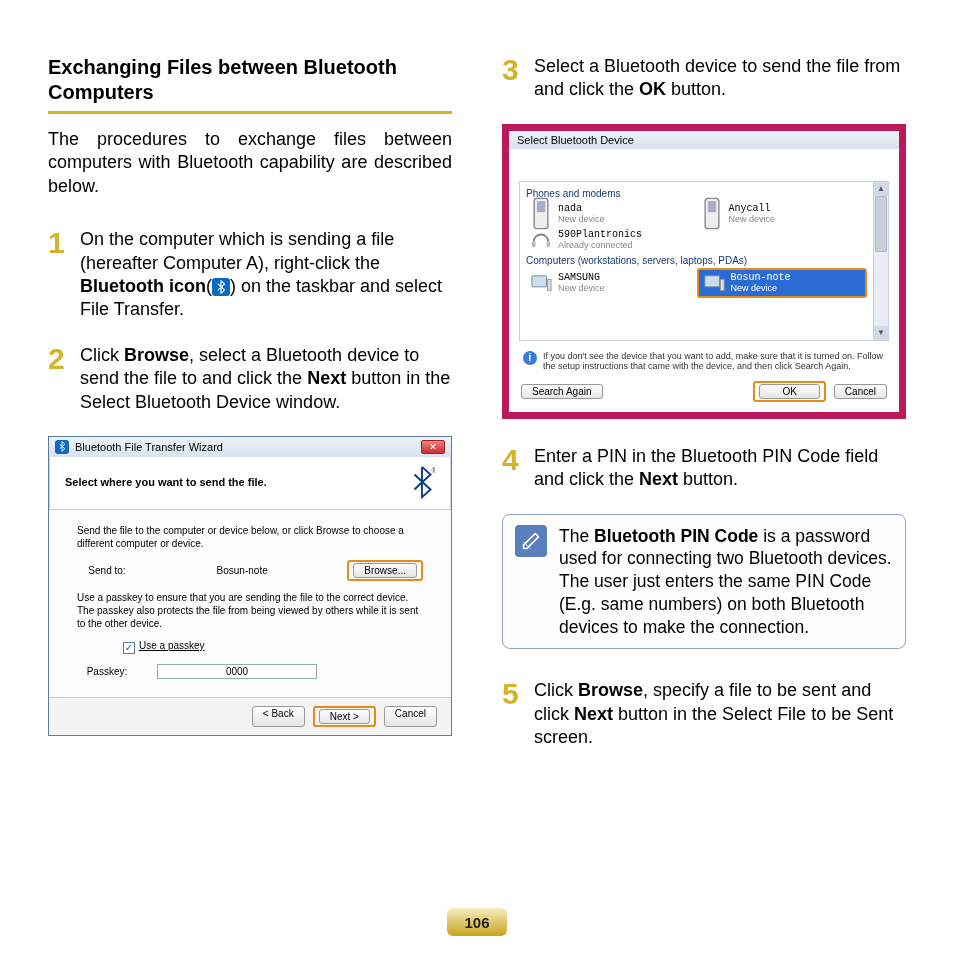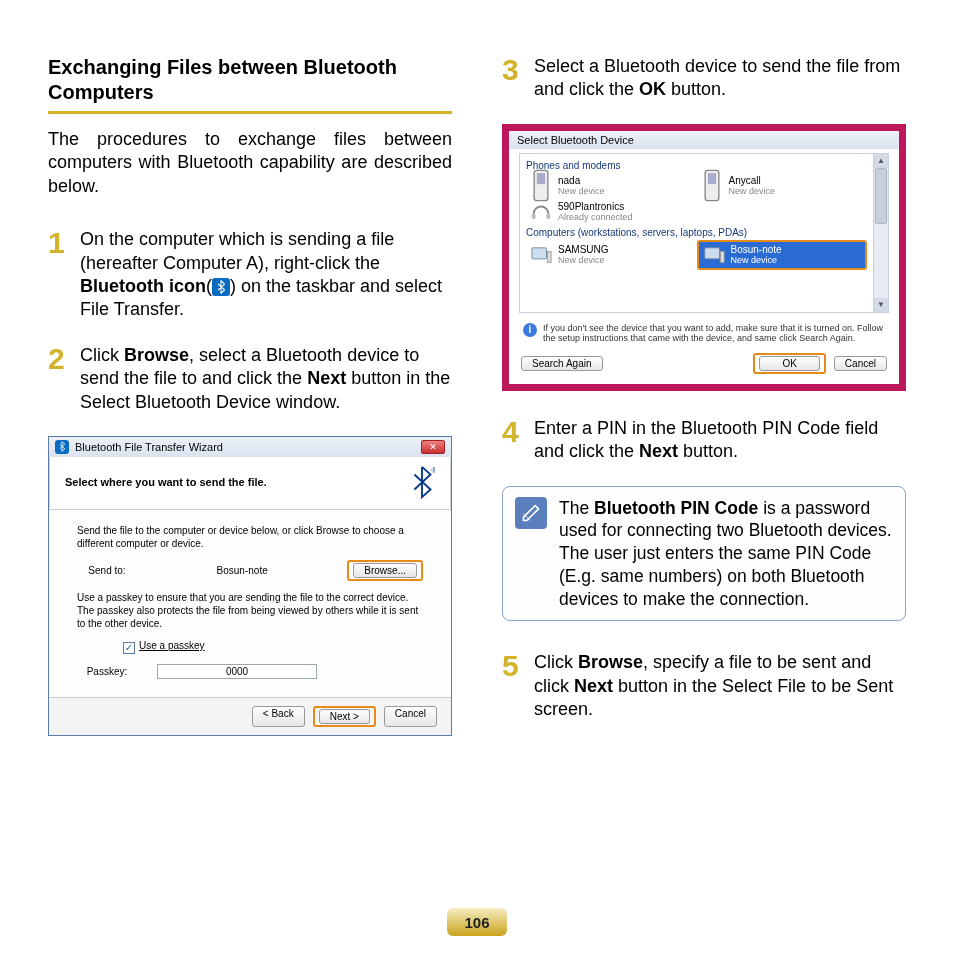--- a/index.html
+++ b/index.html
@@ -40,34 +40,34 @@
   .hl-orange { border: 2px solid #e68a1a; border-radius: 3px; padding: 1px 4px; display:inline-block; }
   .winbtn { background: linear-gradient(#fefefe,#e6e6e6); border:1px solid #999; border-radius:3px; padding: 1px 10px; font-size:10px; display:inline-block; }
   .chk { width:12px; height:12px; border:1px solid #5a7aa8; display:inline-flex; align-items:center; justify-content:center; margin-right:4px; vertical-align:-2px; background:#fff; }
   .chk::after { content:"✓"; font-size:10px; color:#1a5fa0; line-height:1; }
   .txtin { border:1px solid #9aa; padding:1px 4px; font-size:10px; width:160px; display:inline-block; background:#fff; }
   .d1-foot { border-top:1px solid #ccc; padding: 8px 14px; display:flex; justify-content:flex-end; gap:8px; background:#f4f4f4; }
 
   
   .dialog2 { border:7px solid #be185d; width:100%; font-size:10px; margin: 10px 0 0 0; }
   .d2-title { background: linear-gradient(#eef2f8,#d9e2ef); padding:3px 8px; font-size:11px; }
-  .d2-body { padding:0; }
+  .d2-body { padding:0;margin-top:28px; }
   .d2-list-wrap { display:flex; }
   .d2-list { flex:1; border:1px solid #c6d0de; border-right:none; margin:4px 0 4px 10px; padding: 4px 6px 6px 6px; min-height: 160px; }
   .d2-scroll { width:16px; background:#e8ecf2; border:1px solid #c6d0de; margin:4px 10px 4px 0; position:relative; }
   .d2-scroll .arrow { position:absolute; left:0; right:0; height:14px; background:#d4dae4; text-align:center; font-size:8px; line-height:14px; color:#556; }
   .d2-scroll .arrow.top { top:0; }
   .d2-scroll .arrow.bot { bottom:0; }
   .d2-scroll .thumb { position:absolute; top:14px; left:1px; right:1px; height:56px; background:#c8d0dc; border:1px solid #aab5c6; border-radius:2px; }
   .d2-cat { color:#153a7a; font-size:10px; margin: 2px 0 2px 0; }
   .d2-row { display:flex; }
   .d2-dev { display:flex; align-items:center; gap:6px; padding:2px 4px; width:50%; }
   .d2-dev .ic { width:22px; height:22px; display:flex; align-items:center; justify-content:center; }
   .d2-dev .txt { line-height:1.15; }
-  .d2-dev .txt .n { font-size:10px; color:#000; }
+  .d2-dev .txt .n { font-size:10px; color:#000;font-family:Liberation Mono, monospace; }
   .d2-dev .txt .s { font-size:9px; color:#888; }
   .d2-sel { background:#2b6cd4; }
   .d2-sel .n, .d2-sel .s { color:#fff !important; }
   .hl-box { border:2px solid #e68a1a; border-radius:3px; padding:0; }
   .d2-info { display:flex; align-items:flex-start; gap:6px; padding: 6px 14px; font-size:9px; color:#333; }
   .info-ic { width:14px; height:14px; border-radius:50%; background:#3a7ae0; color:#fff; font-size:10px; font-weight:bold; display:flex; align-items:center; justify-content:center; flex:none; }
   .d2-foot { padding: 4px 12px 10px 12px; display:flex; align-items:center; }
   .d2-foot .spacer { flex:1; }
 
   
@@ -241,21 +241,21 @@
               </div>
             </div>
             <div class="d2-scroll">
               <div class="arrow top">▲</div>
               <div class="thumb"></div>
               <div class="arrow bot">▼</div>
             </div>
           </div>
           <div class="d2-info">
             <div class="info-ic">i</div>
-            <div>If you don't see the device that you want to add, make sure that it is turned on. Follow the setup instructions that came with the device, and same click Search Again.</div>
+            <div>If you don't see the device that you want to add, make sure that it is turned on. Follow the setup instructions that came with the device, and then click Search Again.</div>
           </div>
           <div class="d2-foot">
             <span class="winbtn">Search Again</span>
             <span class="spacer"></span>
             <span class="hl-orange"><span class="winbtn" style="padding:1px 22px;">OK</span></span>
             <span style="width:8px;"></span>
             <span class="winbtn">Cancel</span>
           </div>
         </div>
       </div>

